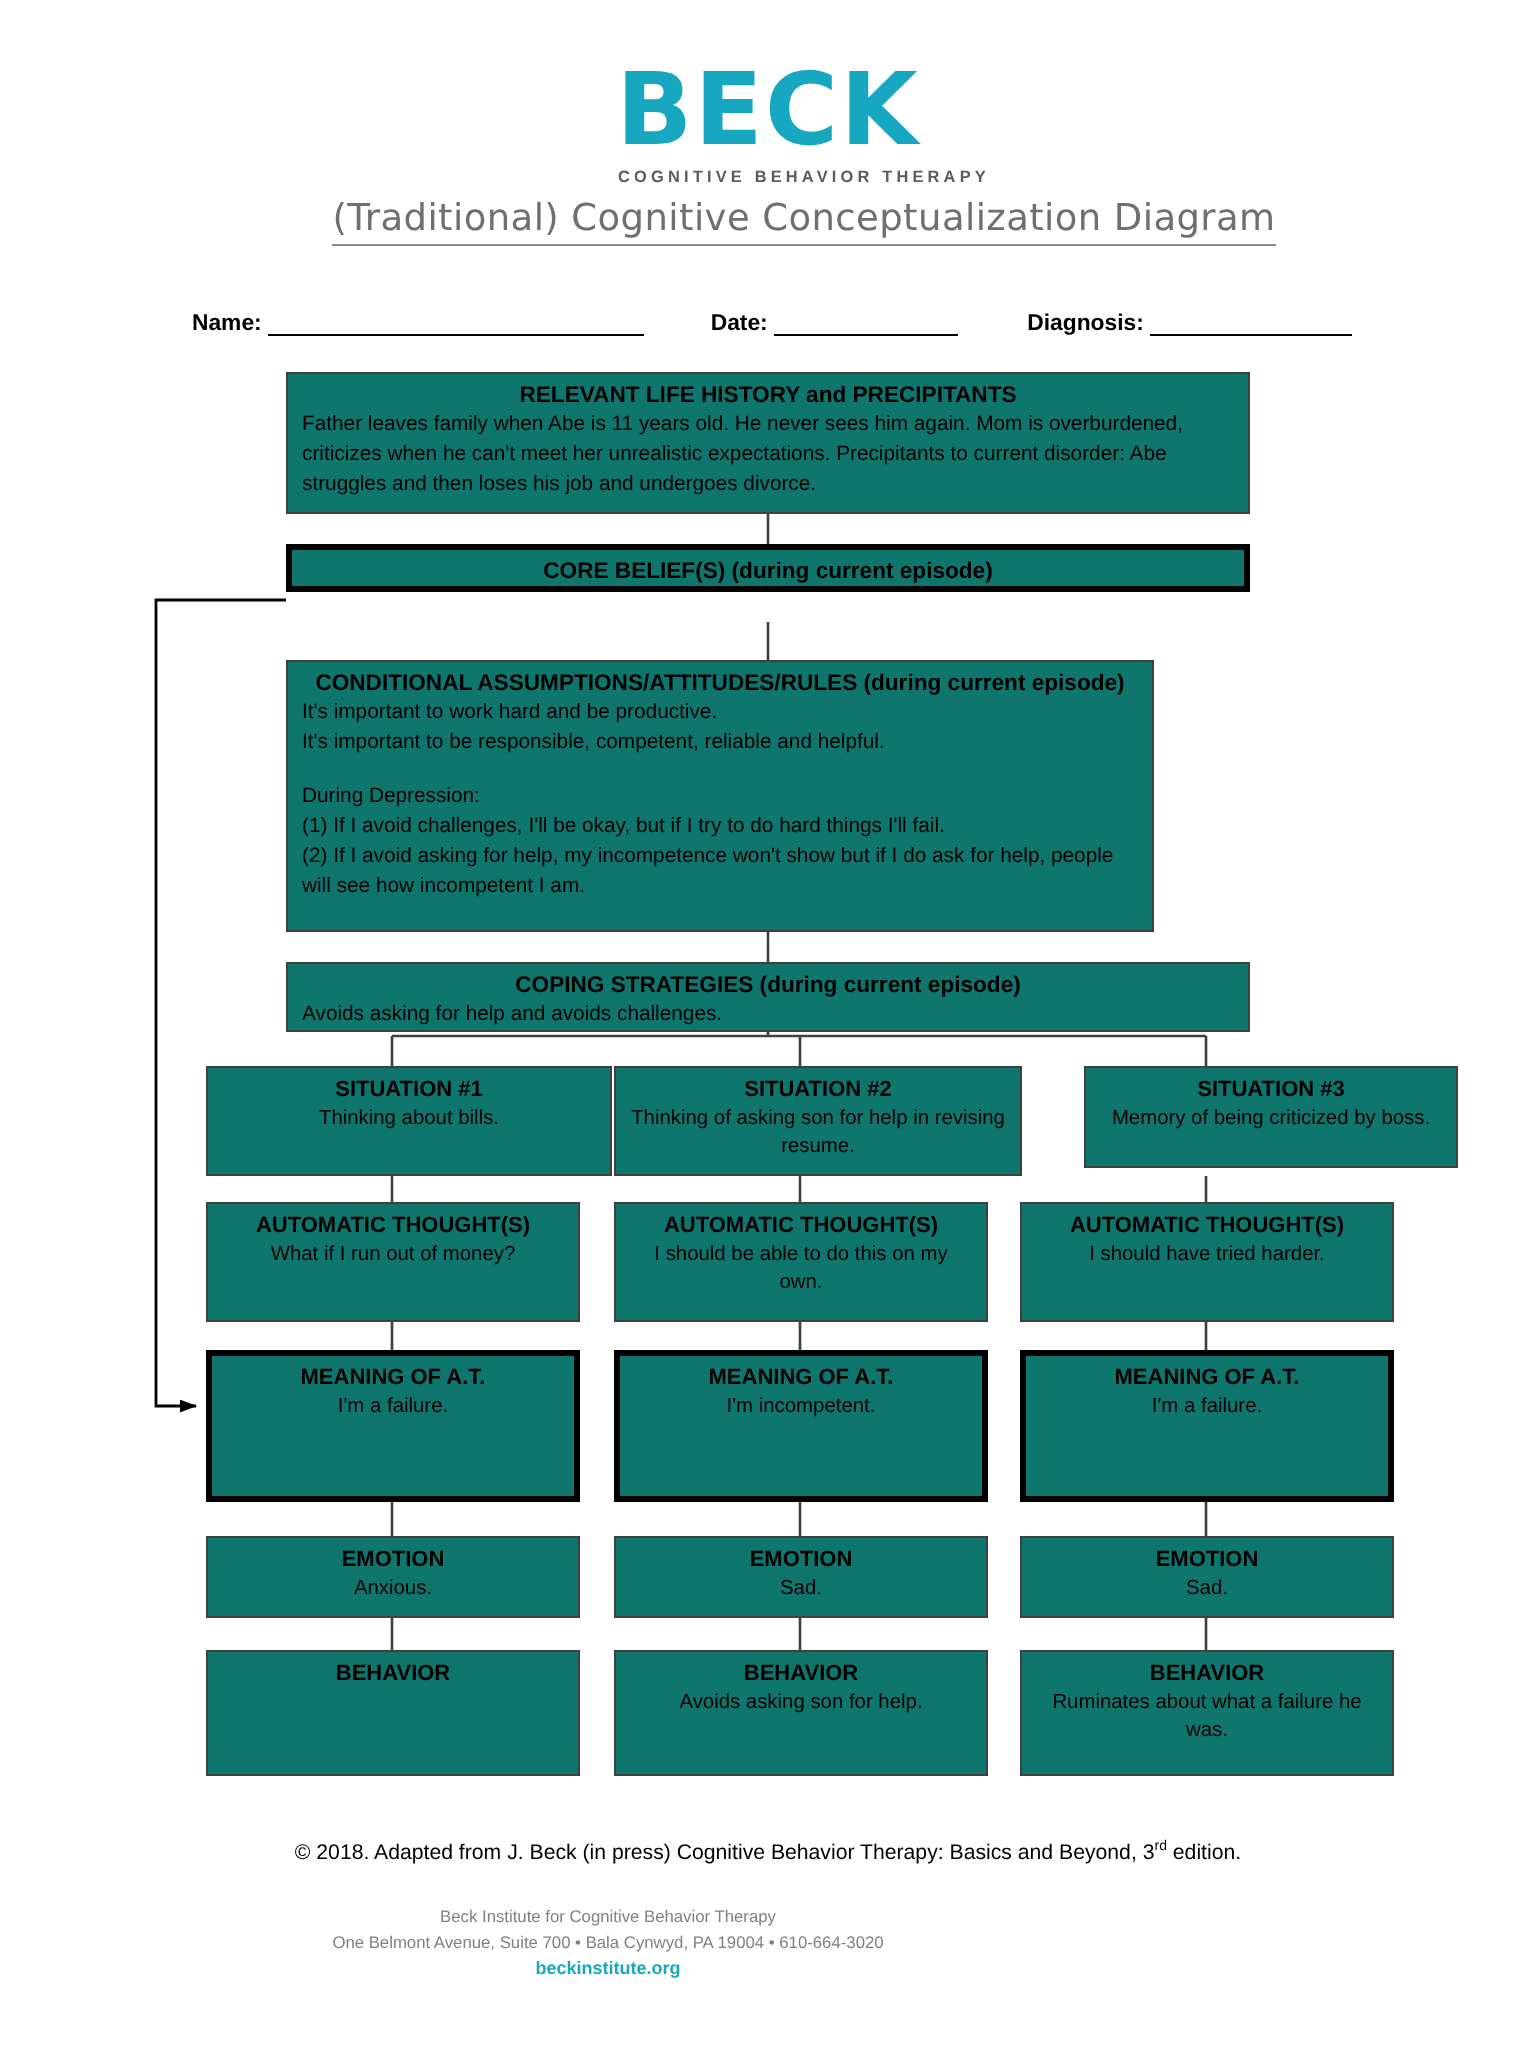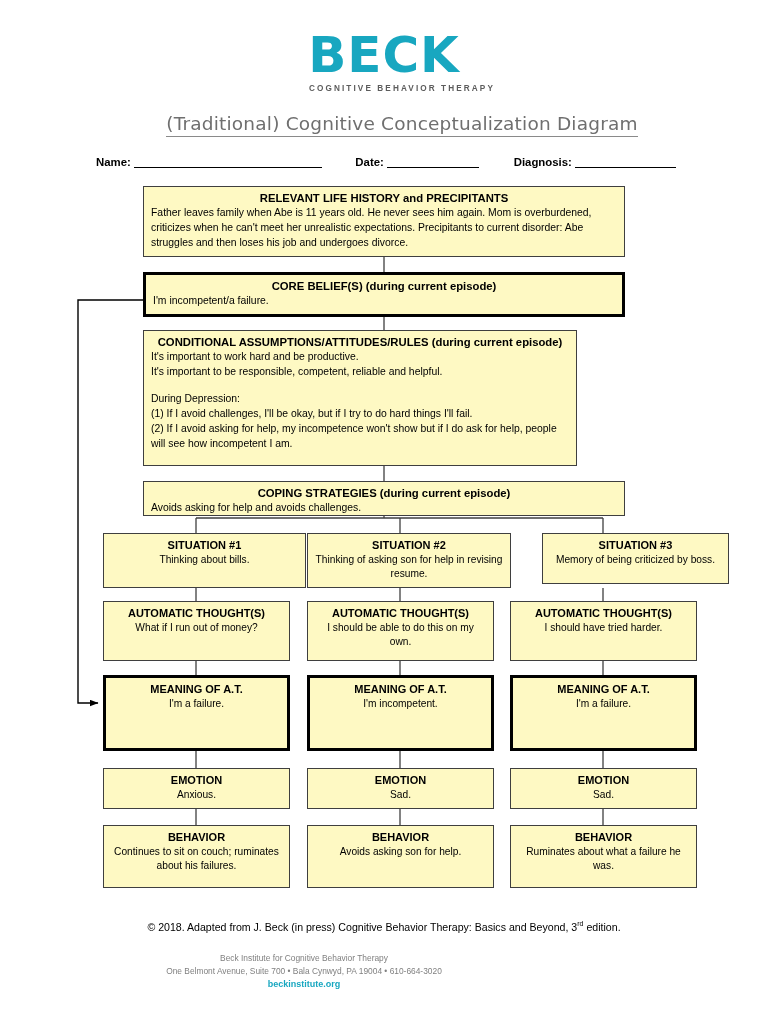--- a/index.html
+++ b/index.html
@@ -36,21 +36,21 @@
     font-size: 8.2px;
     letter-spacing: 2.1px;
     color: #5c5c5c;
     margin-top: 4px;
     padding-left: 36px;
   }
 
   
   #doc-title {
     position: absolute;
-    top: 113px;
+    top: 99px;
     left: 0;
     width: 768px;
     text-align: center;
     font-family: "DejaVu Sans", sans-serif;
     font-size: 18.5px;
     color: #6f6f6f;
     letter-spacing: 0.2px;
     padding-left: 36px;
   }
   #doc-title span {
@@ -92,21 +92,21 @@
   #connectors {
     position: absolute;
     top: 0; left: 0;
     width: 768px; height: 1024px;
     pointer-events: none;
   }
 
   .box {
     position: absolute;
     border: 1.2px solid #3f3f3f;
-    background: #fef9c3;
+    background: #0f766e;
     padding: 4px 7px 4px 7px;
     overflow: hidden;
   }
   .box.thick { border: 3.4px solid #000000; }
 
   .box-title {
     text-align: center;
     font-weight: bold;
     font-size: 11.3px;
     line-height: 1.35;
@@ -216,21 +216,21 @@
     </g>
 
     <path d="M143,300 L78,300 L78,703 L98,703" stroke="#000" stroke-width="1.4" fill="none" marker-end="url(#arrow)"></path>
   </svg>
 
   <div class="box" style="left:143px; top:186px; width:482px; height:71px;">
     <div class="box-title">RELEVANT LIFE HISTORY and PRECIPITANTS</div>
     <div class="box-body">Father leaves family when Abe is 11 years old. He never sees him again. Mom is overburdened, criticizes when he can't meet her unrealistic expectations. Precipitants to current disorder: Abe struggles and then loses his job and undergoes divorce.</div>
   </div>
 
-  <div class="box thick" style="left:143px; top:272px; width:482px; height:45px;">
+  <div class="box thick" style="left:143px; top:272px; width:482px; height:24px;">
     <div class="box-title">CORE BELIEF(S) (during current episode)</div>
     <div class="box-body">I'm incompetent/a failure.</div>
   </div>
 
   <div class="box" style="left:143px; top:330px; width:434px; height:136px;">
     <div class="box-title">CONDITIONAL ASSUMPTIONS/ATTITUDES/RULES (during current episode)</div>
     <div class="box-body">
       <p>It's important to work hard and be productive.</p>
       <p>It's important to be responsible, competent, reliable and helpful.</p>
       <p class="spacer"></p>
@@ -256,21 +256,20 @@
   <div class="box col thick" style="left:103px; top:675px; width:187px; height:76px;">
     <div class="box-title">MEANING OF A.T.</div>
     <div class="box-body center">I'm a failure.</div>
   </div>
   <div class="box col" style="left:103px; top:768px; width:187px; height:41px;">
     <div class="box-title">EMOTION</div>
     <div class="box-body center">Anxious.</div>
   </div>
   <div class="box col" style="left:103px; top:825px; width:187px; height:63px;">
     <div class="box-title">BEHAVIOR</div>
-    <div class="box-body center">Continues to sit on couch; ruminates about his failures.</div>
   </div>
 
   <div class="box col" style="left:307px; top:533px; width:204px; height:55px;">
     <div class="box-title">SITUATION #2</div>
     <div class="box-body center">Thinking of asking son for help in revising resume.</div>
   </div>
   <div class="box col" style="left:307px; top:601px; width:187px; height:60px;">
     <div class="box-title">AUTOMATIC THOUGHT(S)</div>
     <div class="box-body center">I should be able to do this on my own.</div>
   </div>

